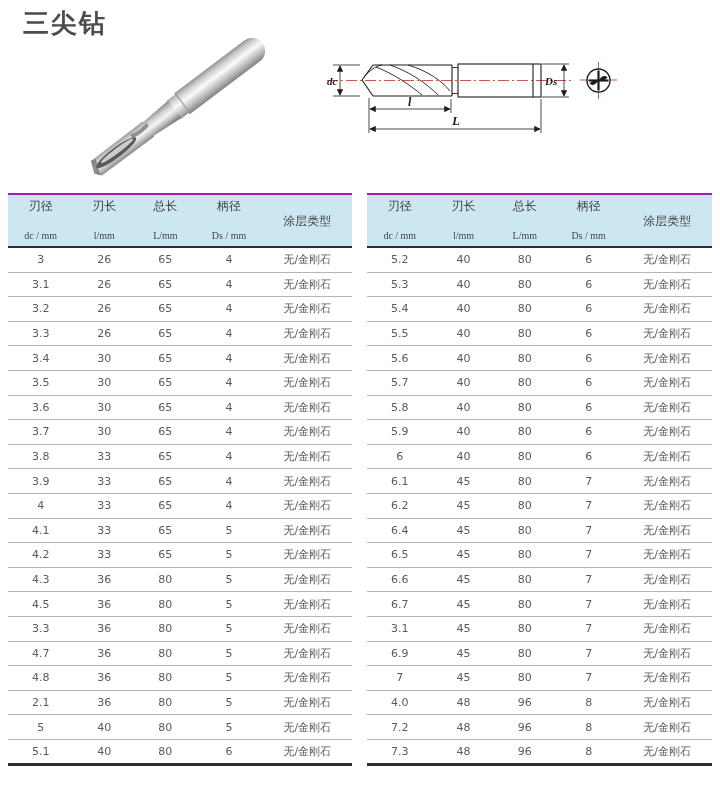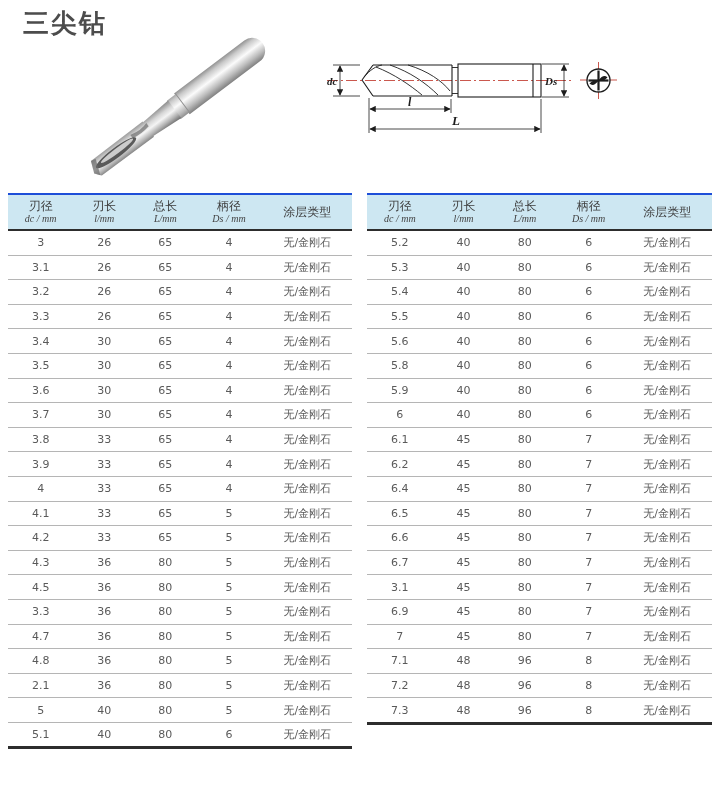--- a/index.html
+++ b/index.html
@@ -13,34 +13,34 @@
   }
   .photo-wrap{position:absolute;left:78px;top:36px;width:210px;height:150px}
   .diagram-wrap{position:absolute;left:326px;top:54px;width:310px;height:100px}
 
   .table-wrap{position:absolute;top:193px}
   .table-wrap.left{left:8px;width:344px}
   .table-wrap.right{left:367px;width:345px}
 
   table.spec-table{
     width:100%;border-collapse:collapse;table-layout:fixed;
-    border-top:2px solid #1d4ed8;border-bottom:3px solid #2d2d2d;
+    border-top:2px solid #a21caf;border-bottom:3px solid #2d2d2d;
   }
   table.spec-table col:nth-child(1){width:19%}
   table.spec-table col:nth-child(2){width:18%}
   table.spec-table col:nth-child(3){width:17.5%}
   table.spec-table col:nth-child(4){width:19.5%}
   table.spec-table col:nth-child(5){width:26%}
   table.spec-table thead th{
     background:#cde7f2;border-bottom:2px solid #2d2d2d;
     font-weight:normal;color:#3d3d3d;padding:4px 0 4px;vertical-align:middle;
   }
   .h-cn{font-size:12px;line-height:14px}
-  .h-unit{font-size:10px;line-height:12px;font-style:italic;
-          font-family:"Liberation Serif","DejaVu Serif",serif;margin-top:0;color:#444}
+  .h-unit{font-size:10px;line-height:12px;
+          font-family:"Liberation Serif","DejaVu Serif",serif;margin-top:17px;color:#444}
   table.spec-table tbody td{
     height:23.6px;text-align:center;vertical-align:middle;
     font-size:11px;color:#5a5a5a;border-bottom:1px solid #b5b5b5;padding:0;
   }
   table.spec-table tbody tr:last-child td{border-bottom:none}
 
   .dim-text{font-family:"Liberation Serif","DejaVu Serif",serif;font-style:italic;
             font-weight:bold;fill:#1d1d1d}
 </style>
 </head>
@@ -402,20 +402,27 @@
           <td>无/金刚石</td>
         </tr>
         <tr>
           <td>5.6</td>
           <td>40</td>
           <td>80</td>
           <td>6</td>
           <td>无/金刚石</td>
         </tr>
         <tr>
+          <td>5.7</td>
+          <td>40</td>
+          <td>80</td>
+          <td>6</td>
+          <td>无/金刚石</td>
+        </tr>
+        <tr>
           <td>5.8</td>
           <td>40</td>
           <td>80</td>
           <td>6</td>
           <td>无/金刚石</td>
         </tr>
         <tr>
           <td>5.9</td>
           <td>40</td>
           <td>80</td>
@@ -486,21 +493,21 @@
           <td>无/金刚石</td>
         </tr>
         <tr>
           <td>7</td>
           <td>45</td>
           <td>80</td>
           <td>7</td>
           <td>无/金刚石</td>
         </tr>
         <tr>
-          <td>7.1</td>
+          <td>4.0</td>
           <td>48</td>
           <td>96</td>
           <td>8</td>
           <td>无/金刚石</td>
         </tr>
         <tr>
           <td>7.2</td>
           <td>48</td>
           <td>96</td>
           <td>8</td>

